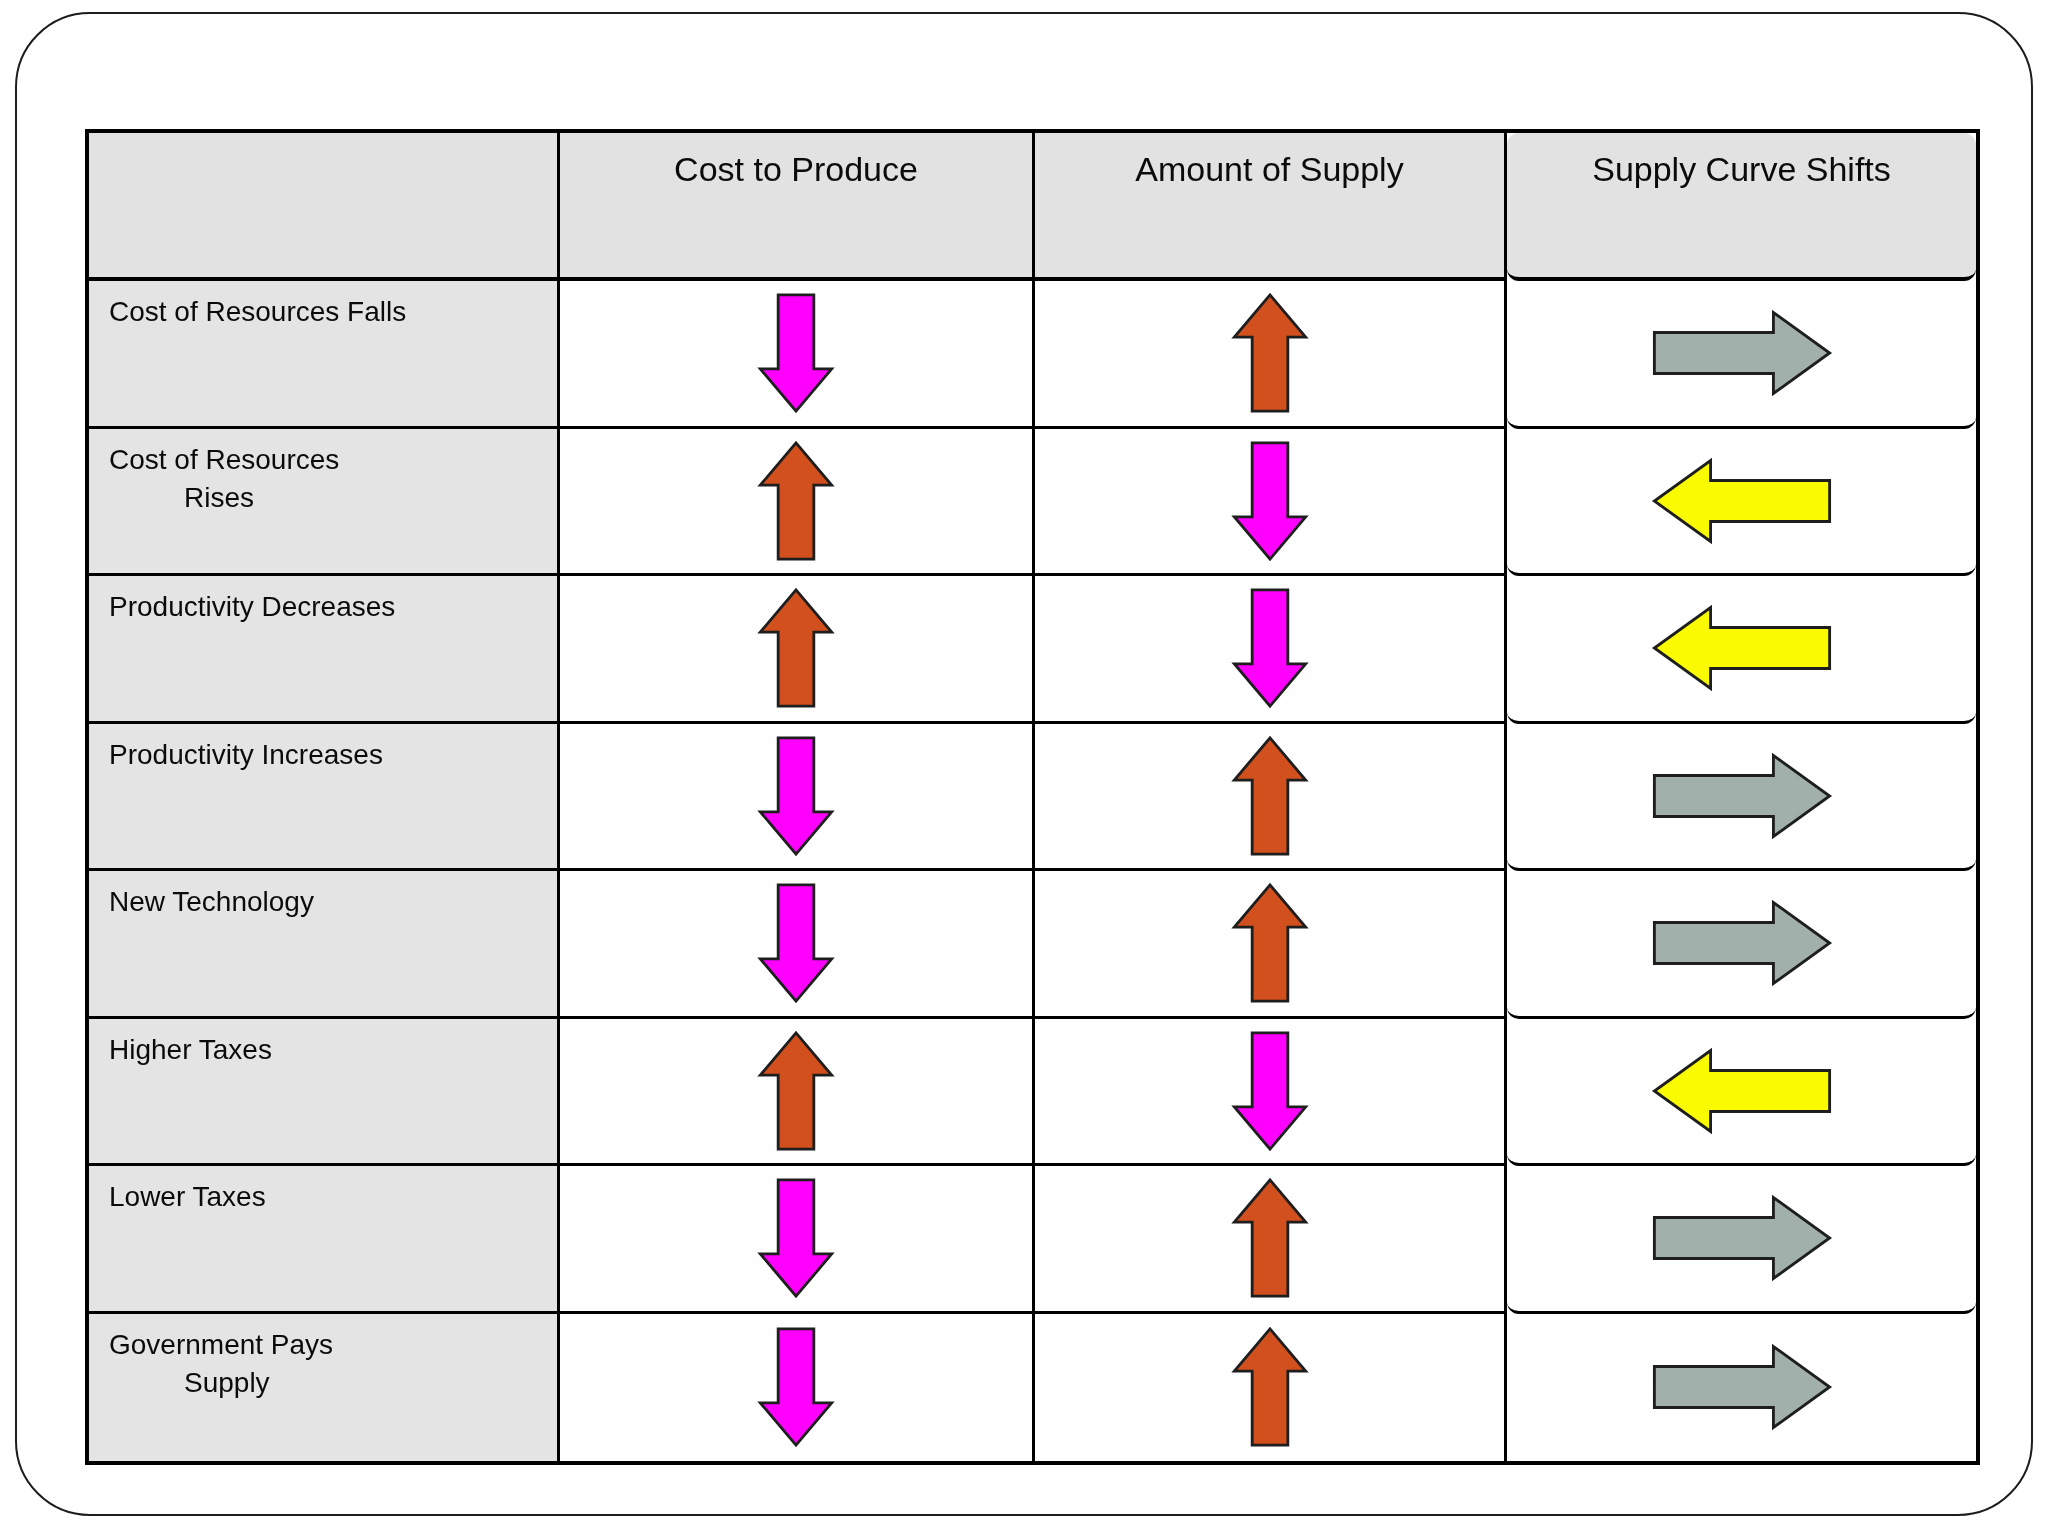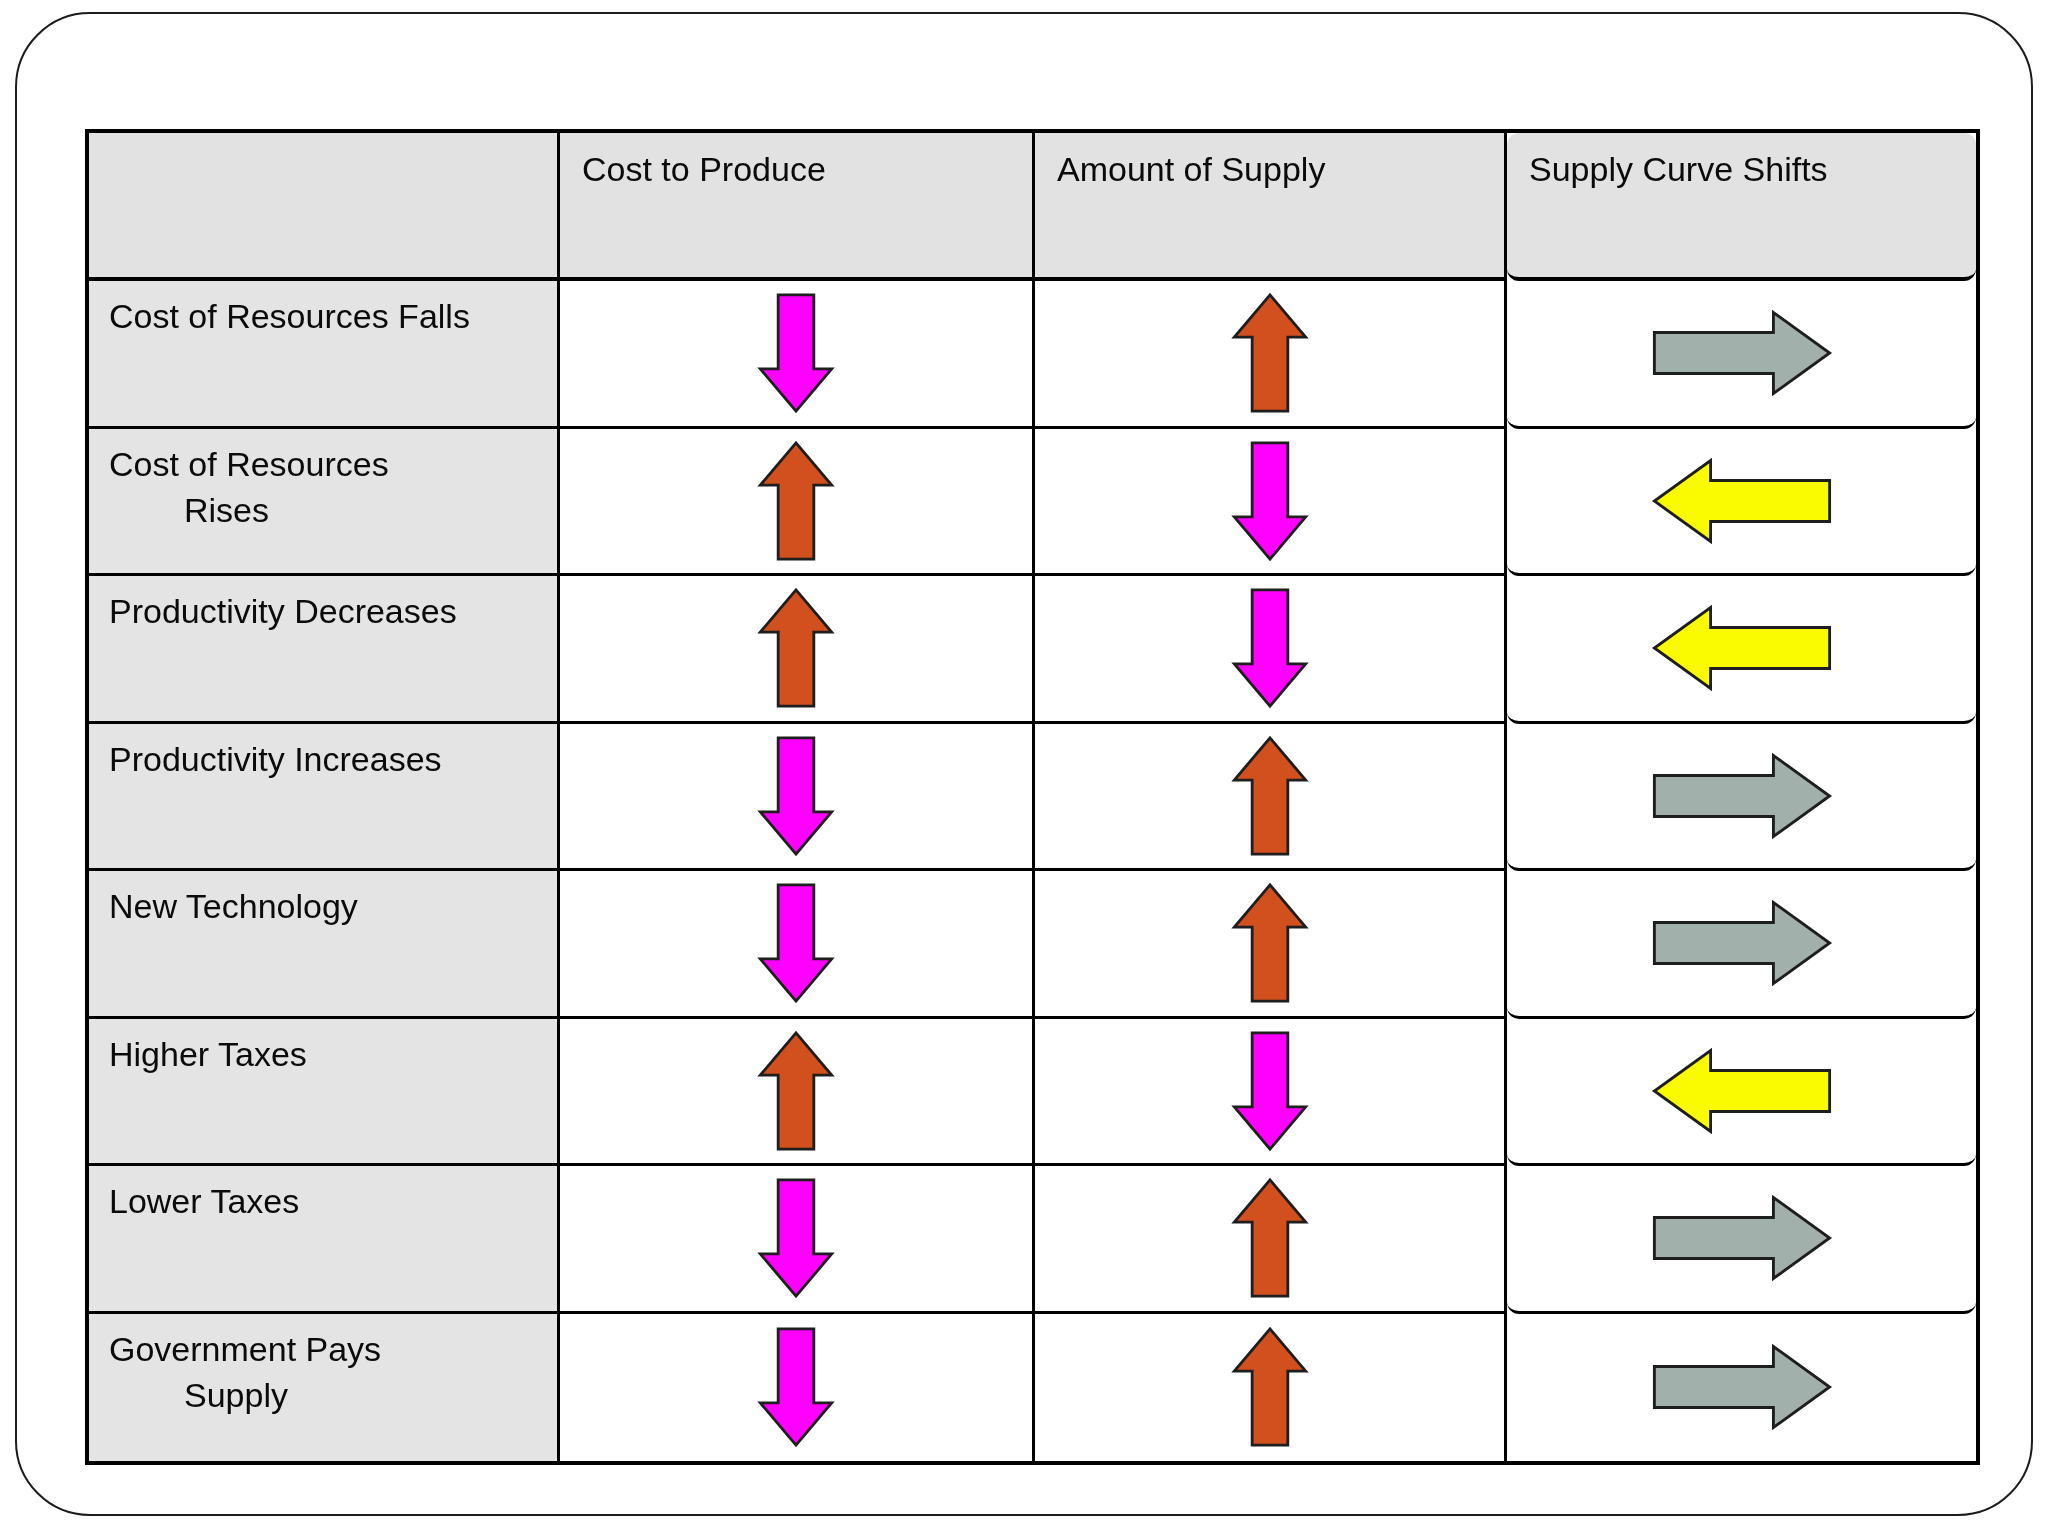--- a/index.html
+++ b/index.html
@@ -43,25 +43,26 @@
   }
   .cell.last-col { border-right: none; border-radius: 12px; }
   .cell.last-row { border-bottom: none; }
   .cell.head {
     background: #e2e2e2;
     border-bottom: 4px solid #000000;
     padding: 14px 22px 0 22px;
     font-size: 34px;
     color: #0b0b0b;
     line-height: 1.3;
+    text-align: center;
   }
   .cell.rowlabel {
     background: #e4e4e4;
     padding: 12px 8px 0 20px;
-    font-size: 34px;
+    font-size: 28px;
     color: #0b0b0b;
     line-height: 1.38;
   }
   .cell.rowlabel .line2 { padding-left: 75px; }
   .cell.arrowcell {
     background: #ffffff;
     display: flex;
     align-items: center;
     justify-content: center;
   }

